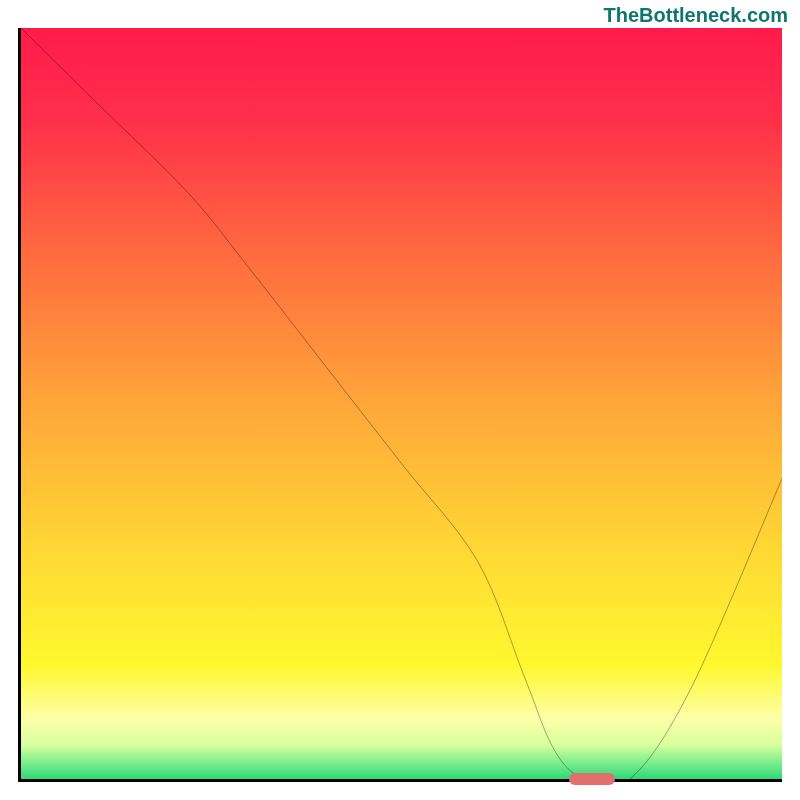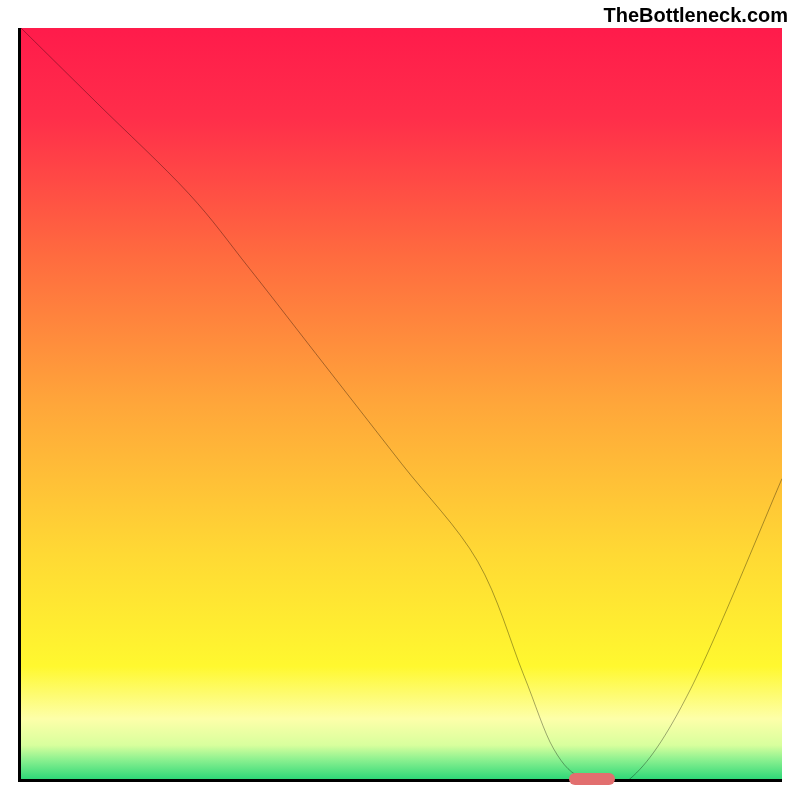--- a/index.html
+++ b/index.html
@@ -10,21 +10,21 @@
     position: relative;
     font-family: Arial, sans-serif;
     overflow: hidden;
   }
   .watermark {
     position: absolute;
     top: 4px;
     right: 12px;
     font-size: 20px;
     font-weight: 600;
-    color: #000000;
+    color: #0f766e;
     z-index: 10;
   }
   .plot-area {
     position: absolute;
     left: 18px;
     top: 28px;
     width: 764px;
     height: 754px;
     border-left: 3px solid #000;
     border-bottom: 3px solid #000;

